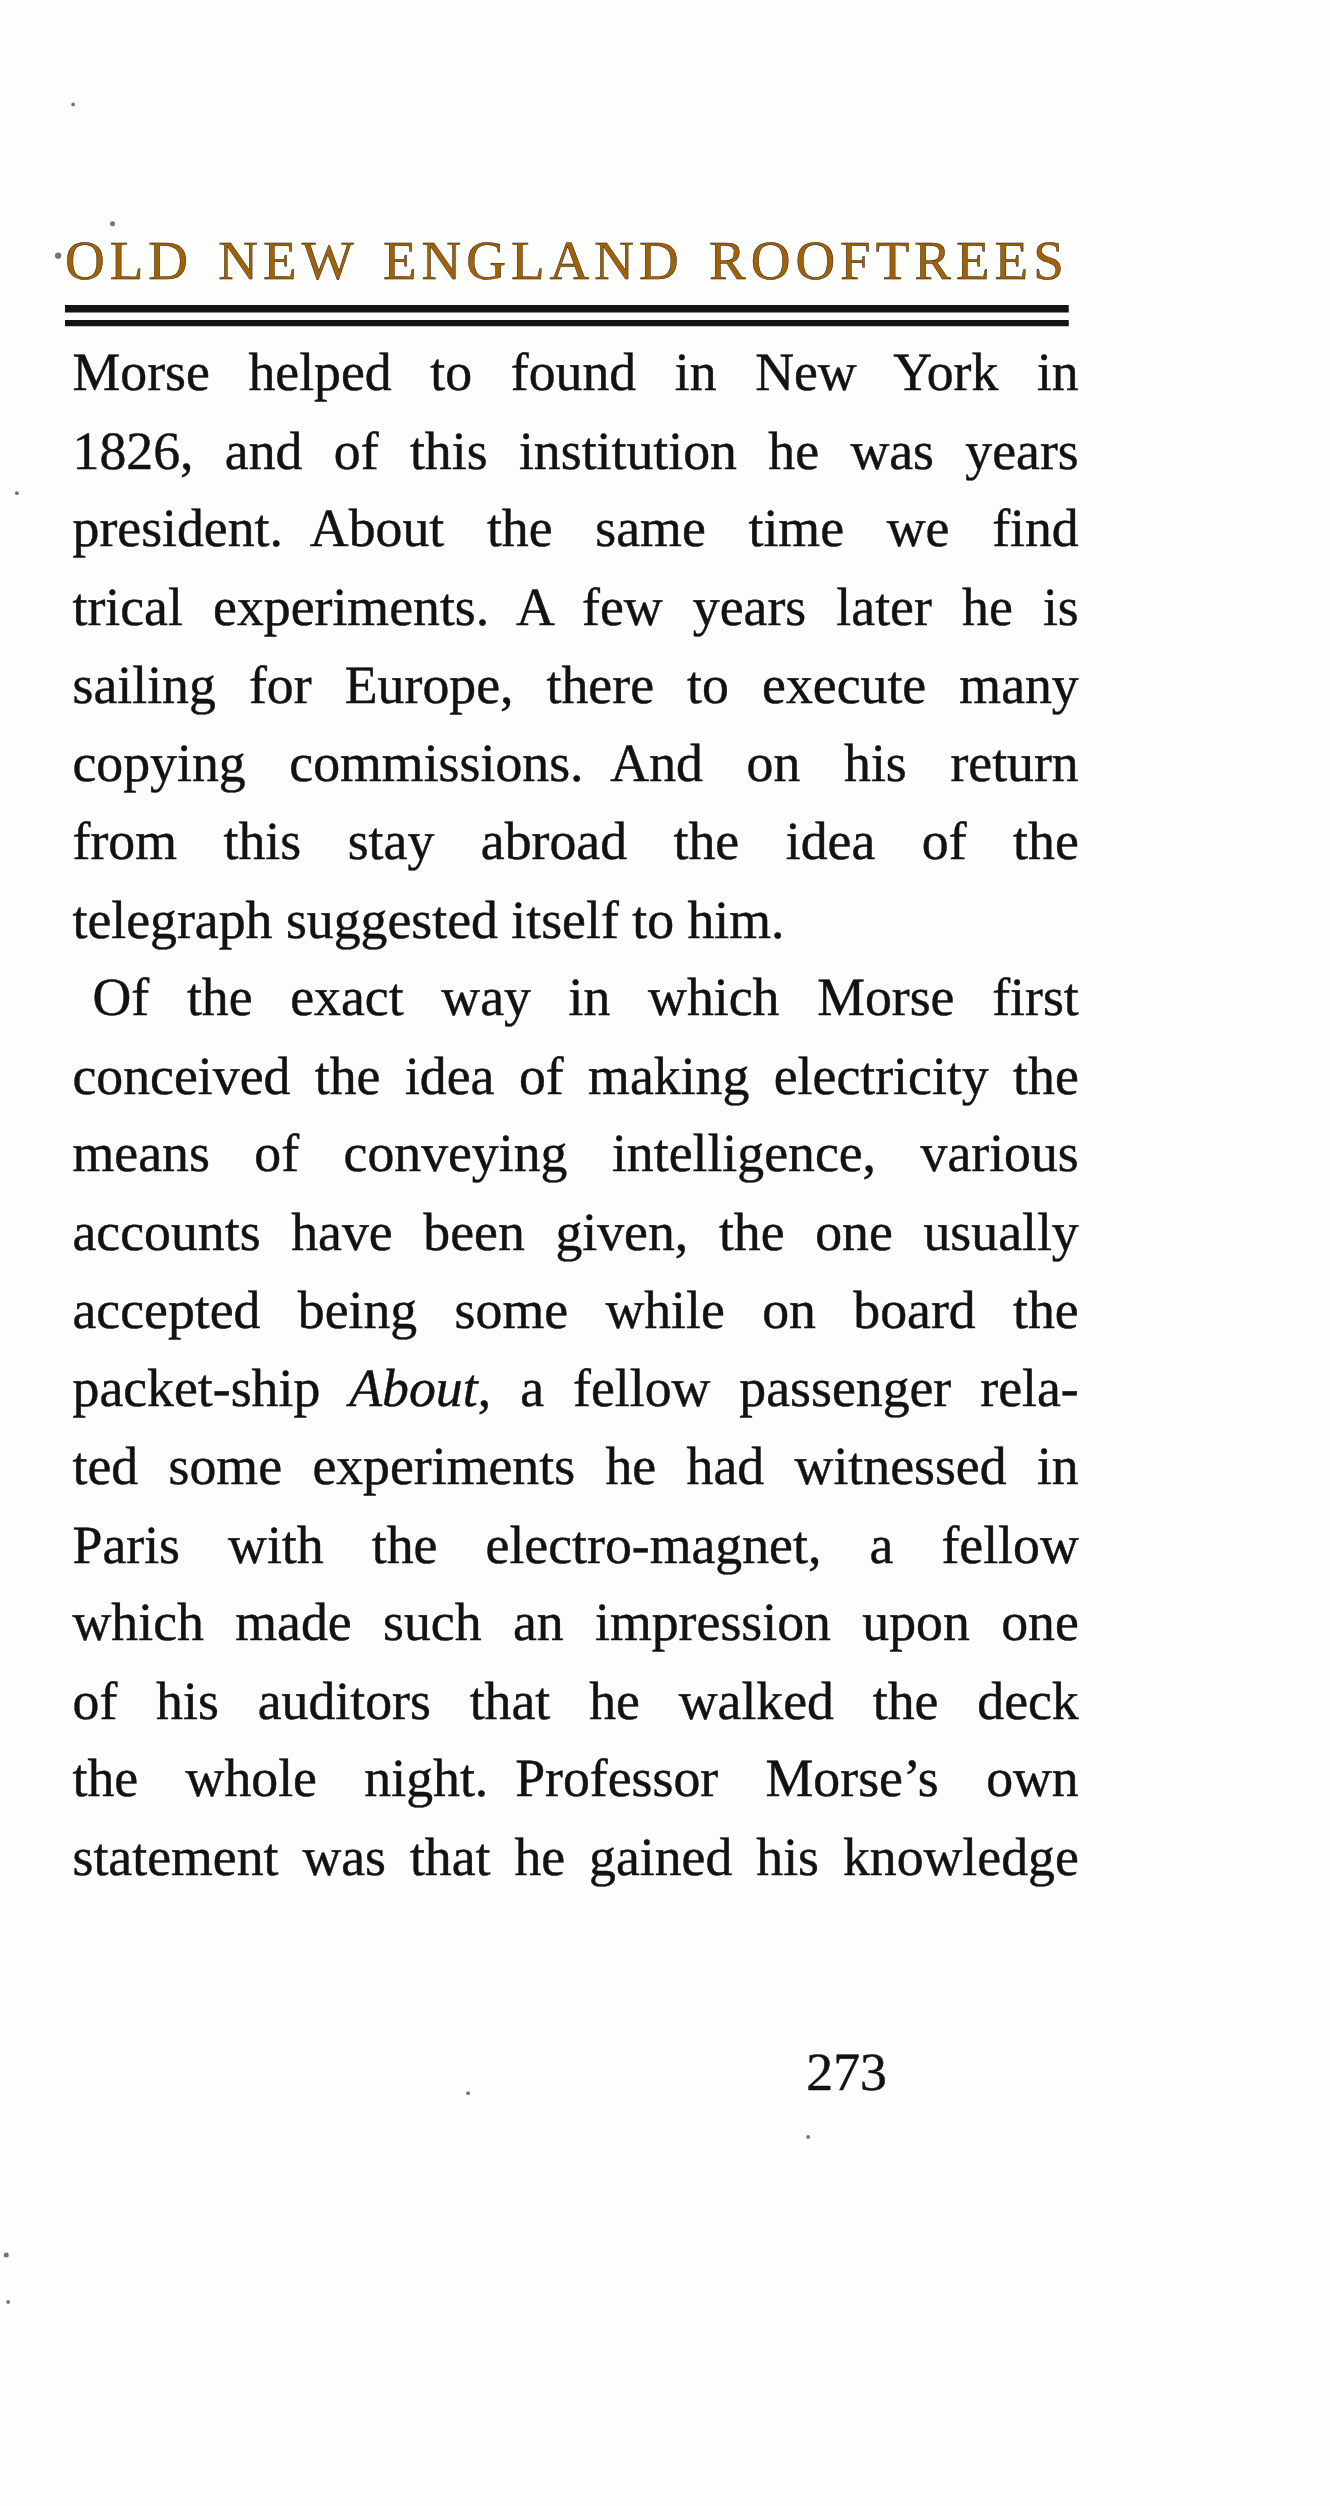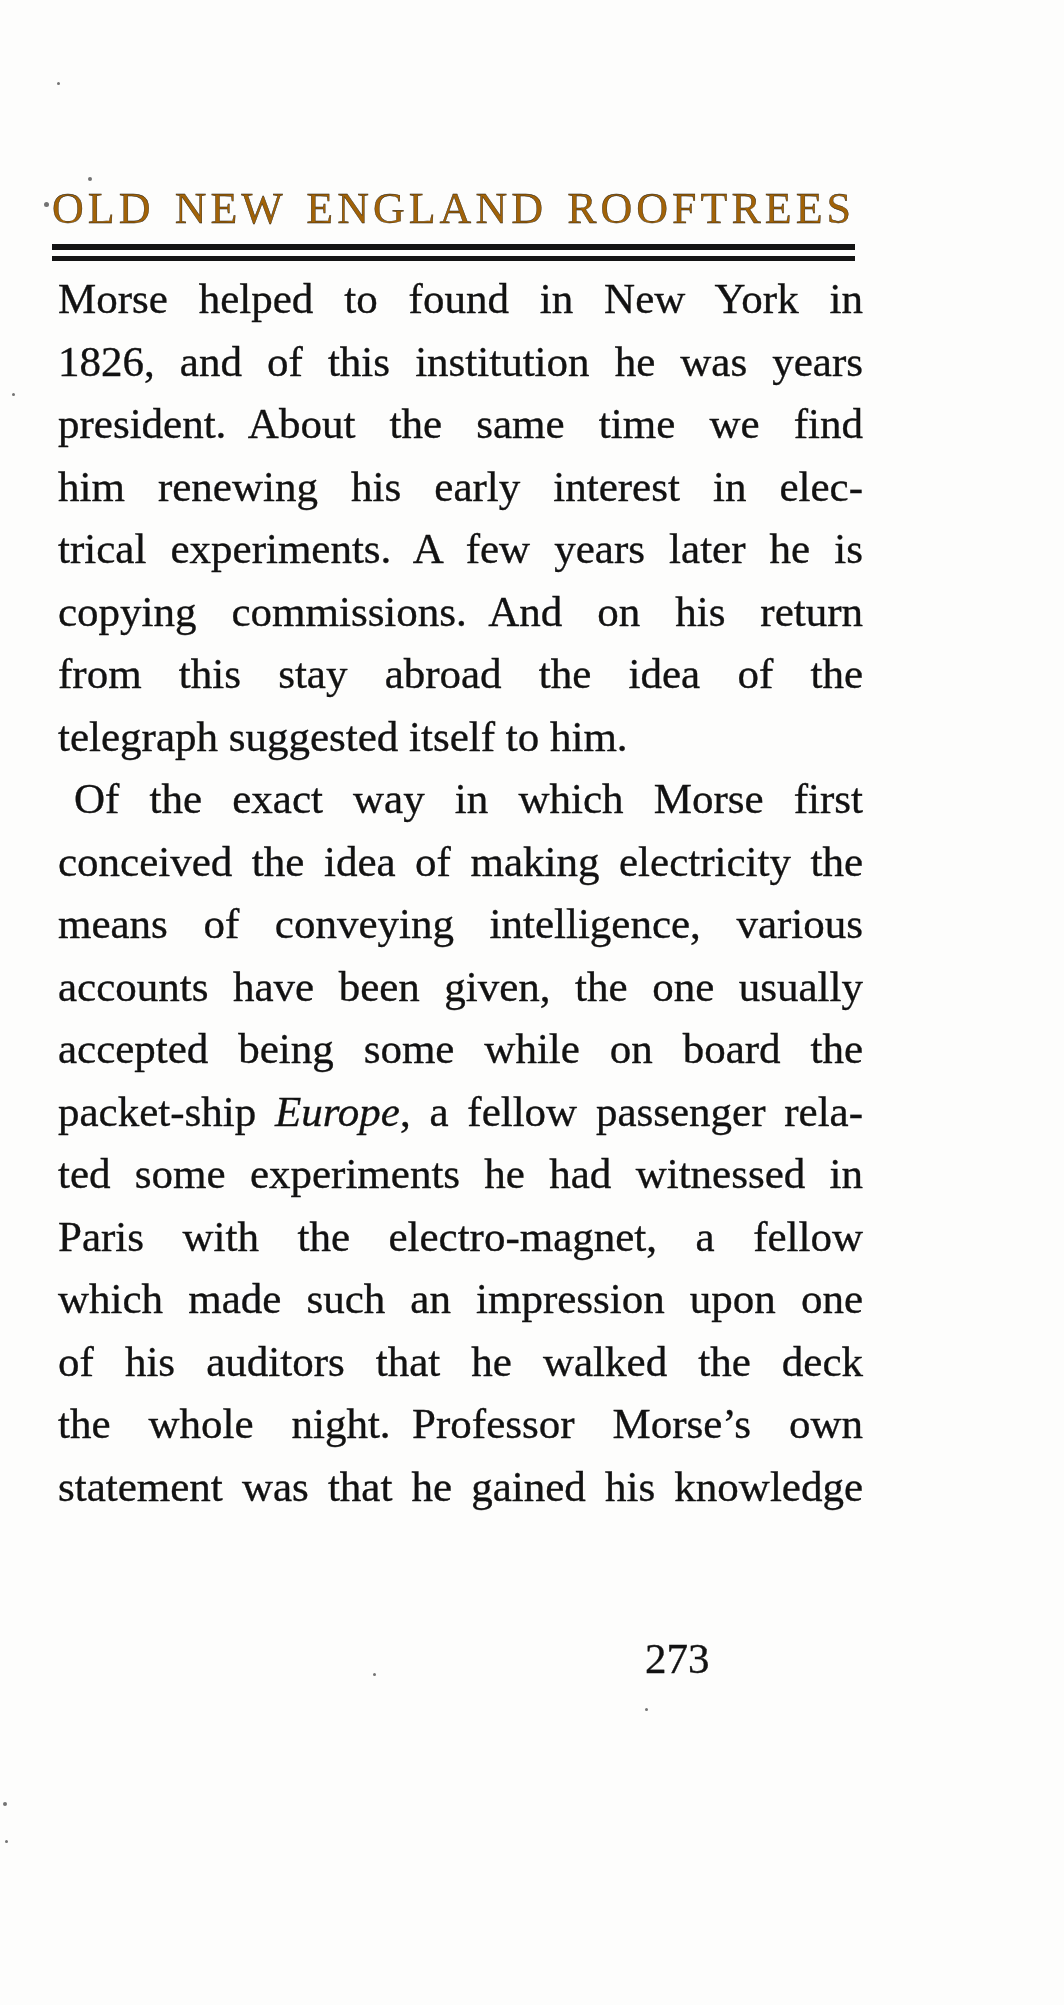--- a/index.html
+++ b/index.html
@@ -95,31 +95,31 @@
     <h1 class="running-title">OLD NEW ENGLAND ROOFTREES</h1>
   </header>
 
   <div class="double-rule rule-top"></div>
   <div class="double-rule rule-bottom"></div>
 
   <main class="body-text">
     <div class="line">Morse helped to found in New York in</div>
     <div class="line">1826, and of this institution he was years</div>
     <div class="line">president. About the same time we find</div>
-    <div class="line">him renewing his early interest in elec-</div>
     <div class="line">trical experiments. A few years later he is</div>
+    <div class="line">sailing for Europe, there to execute many</div>
     <div class="line">copying commissions. And on his return</div>
     <div class="line">from this stay abroad the idea of the</div>
     <div class="line para-end">telegraph suggested itself to him.</div>
     <div class="line indent">Of the exact way in which Morse first</div>
     <div class="line">conceived the idea of making electricity the</div>
     <div class="line">means of conveying intelligence, various</div>
     <div class="line">accounts have been given, the one usually</div>
     <div class="line">accepted being some while on board the</div>
-    <div class="line"><span>packet-ship </span><span class="italic">Europe</span><span>, a fellow passenger rela-</span></div>
+    <div class="line"><span>packet-ship </span><span class="italic">About</span><span>, a fellow passenger rela-</span></div>
     <div class="line">ted some experiments he had witnessed in</div>
     <div class="line">Paris with the electro-magnet, a fellow</div>
     <div class="line">which made such an impression upon one</div>
     <div class="line">of his auditors that he walked the deck</div>
     <div class="line">the whole night. Professor Morse’s own</div>
     <div class="line">statement was that he gained his knowledge</div>
   </main>
 
   <div class="page-number">273</div>
 

